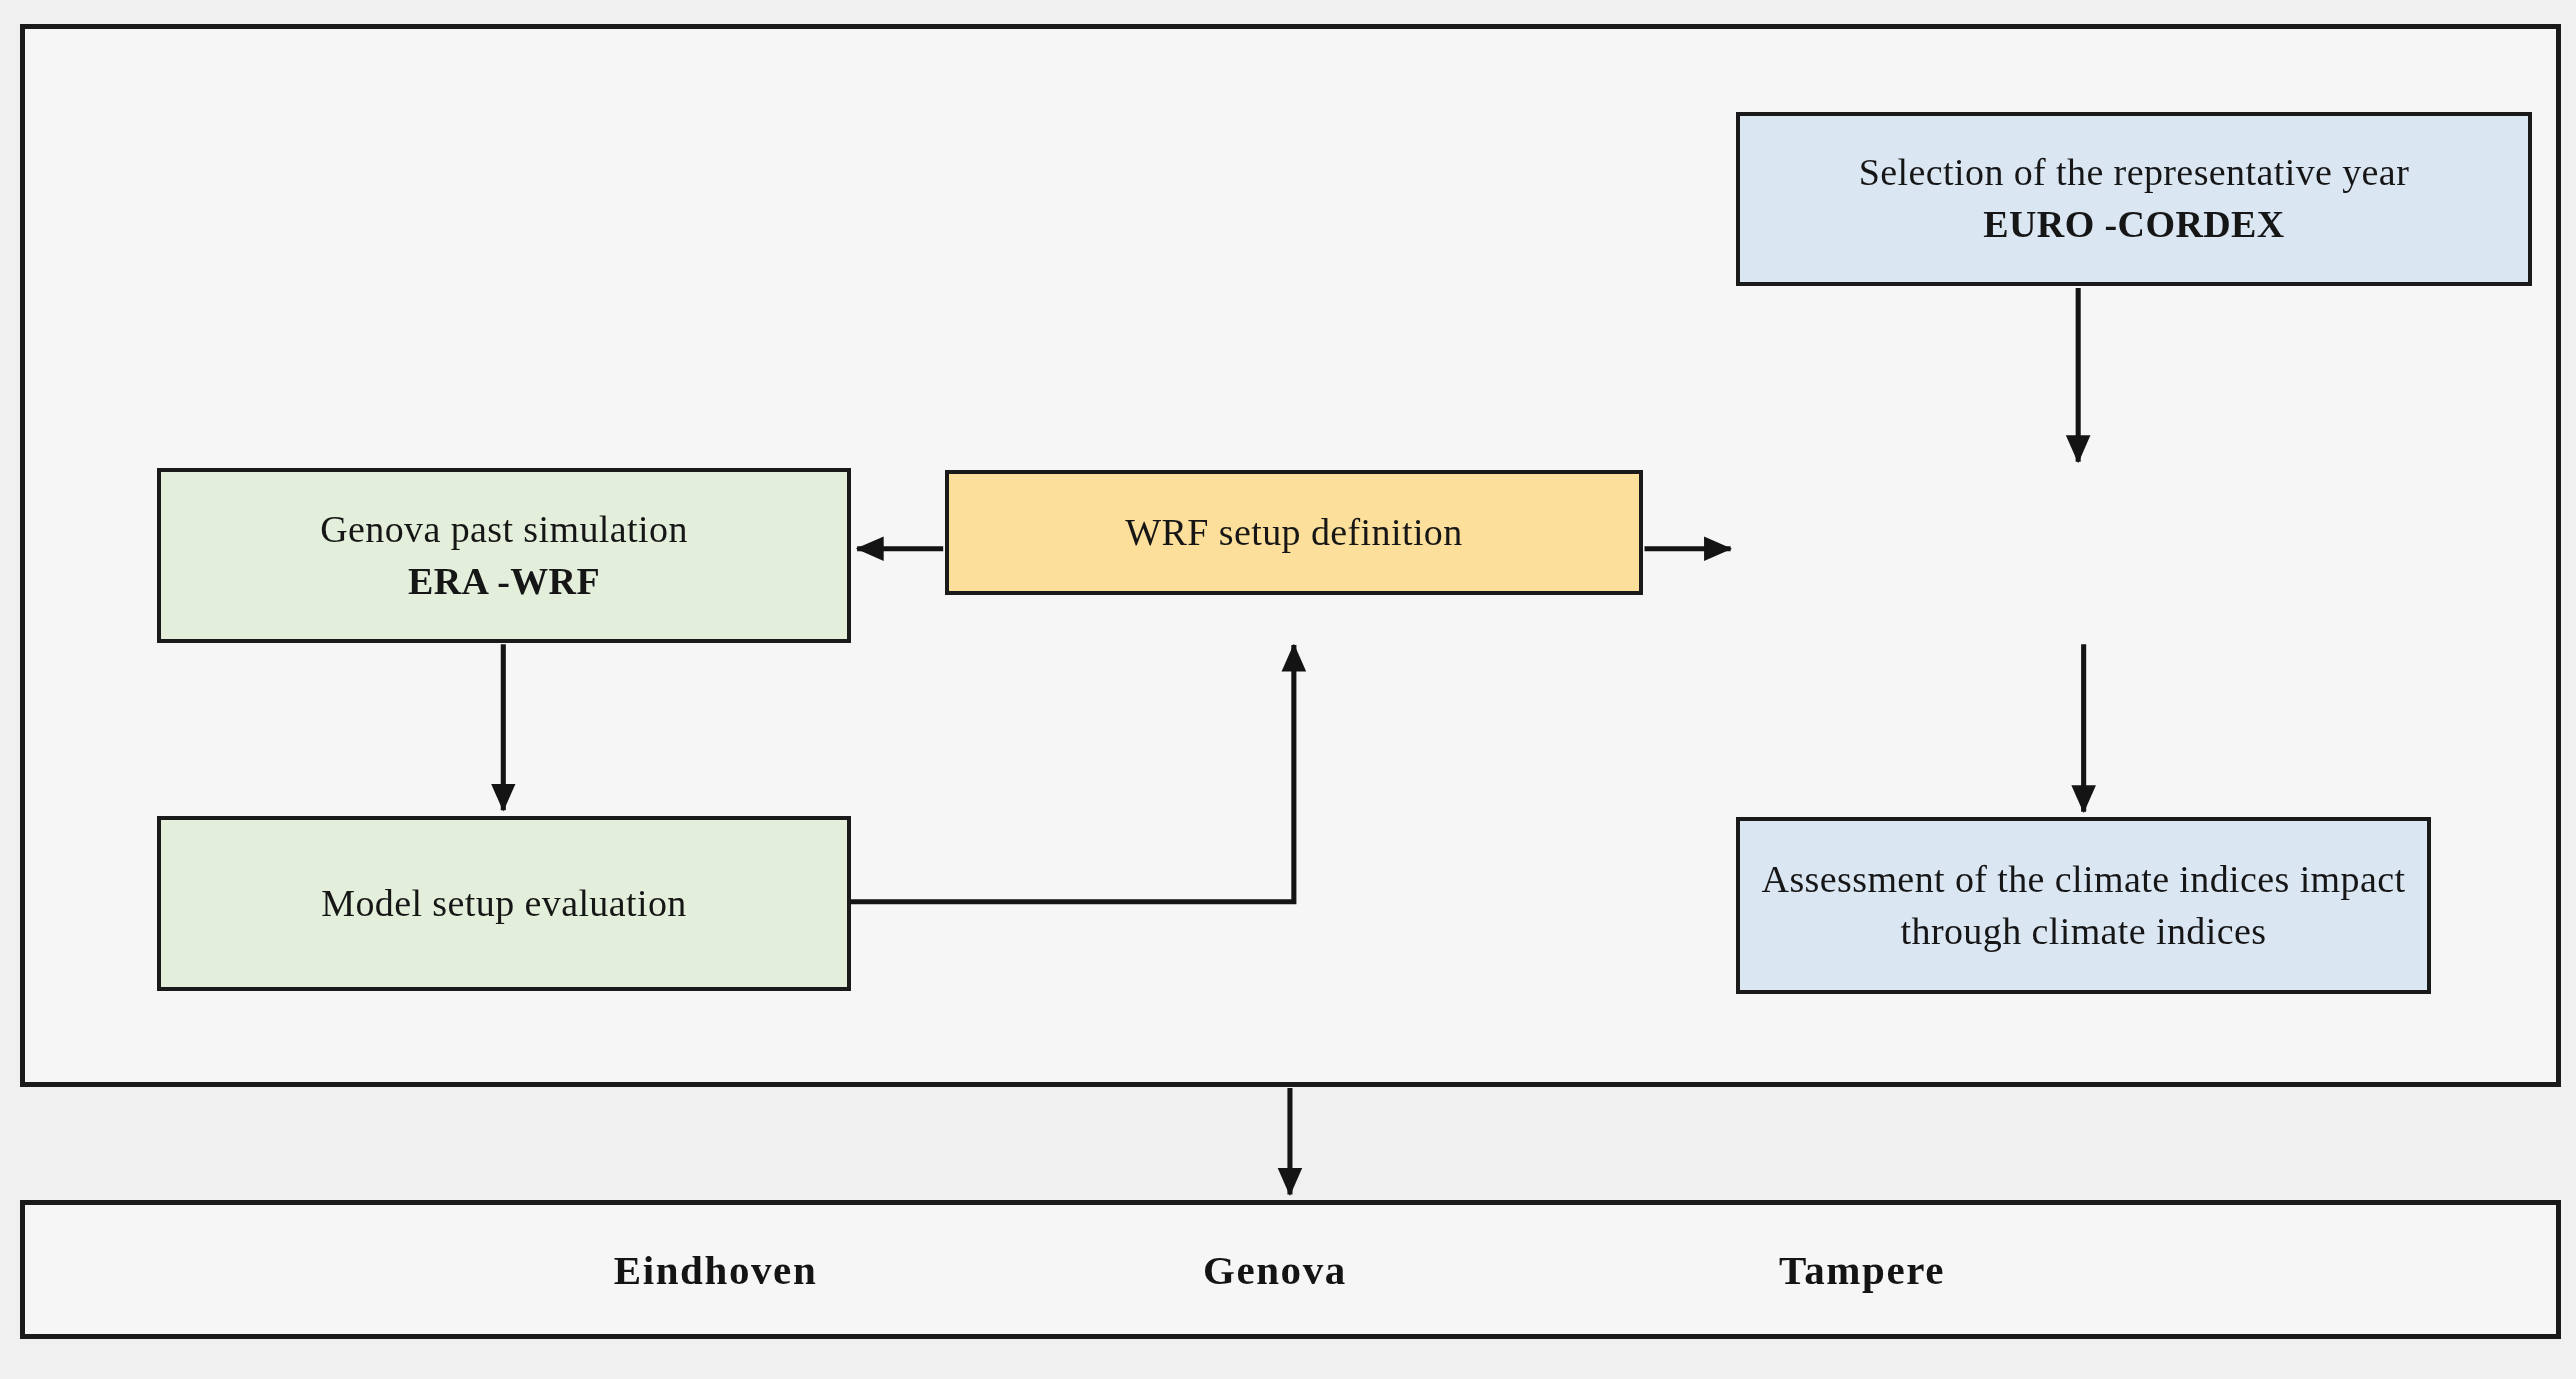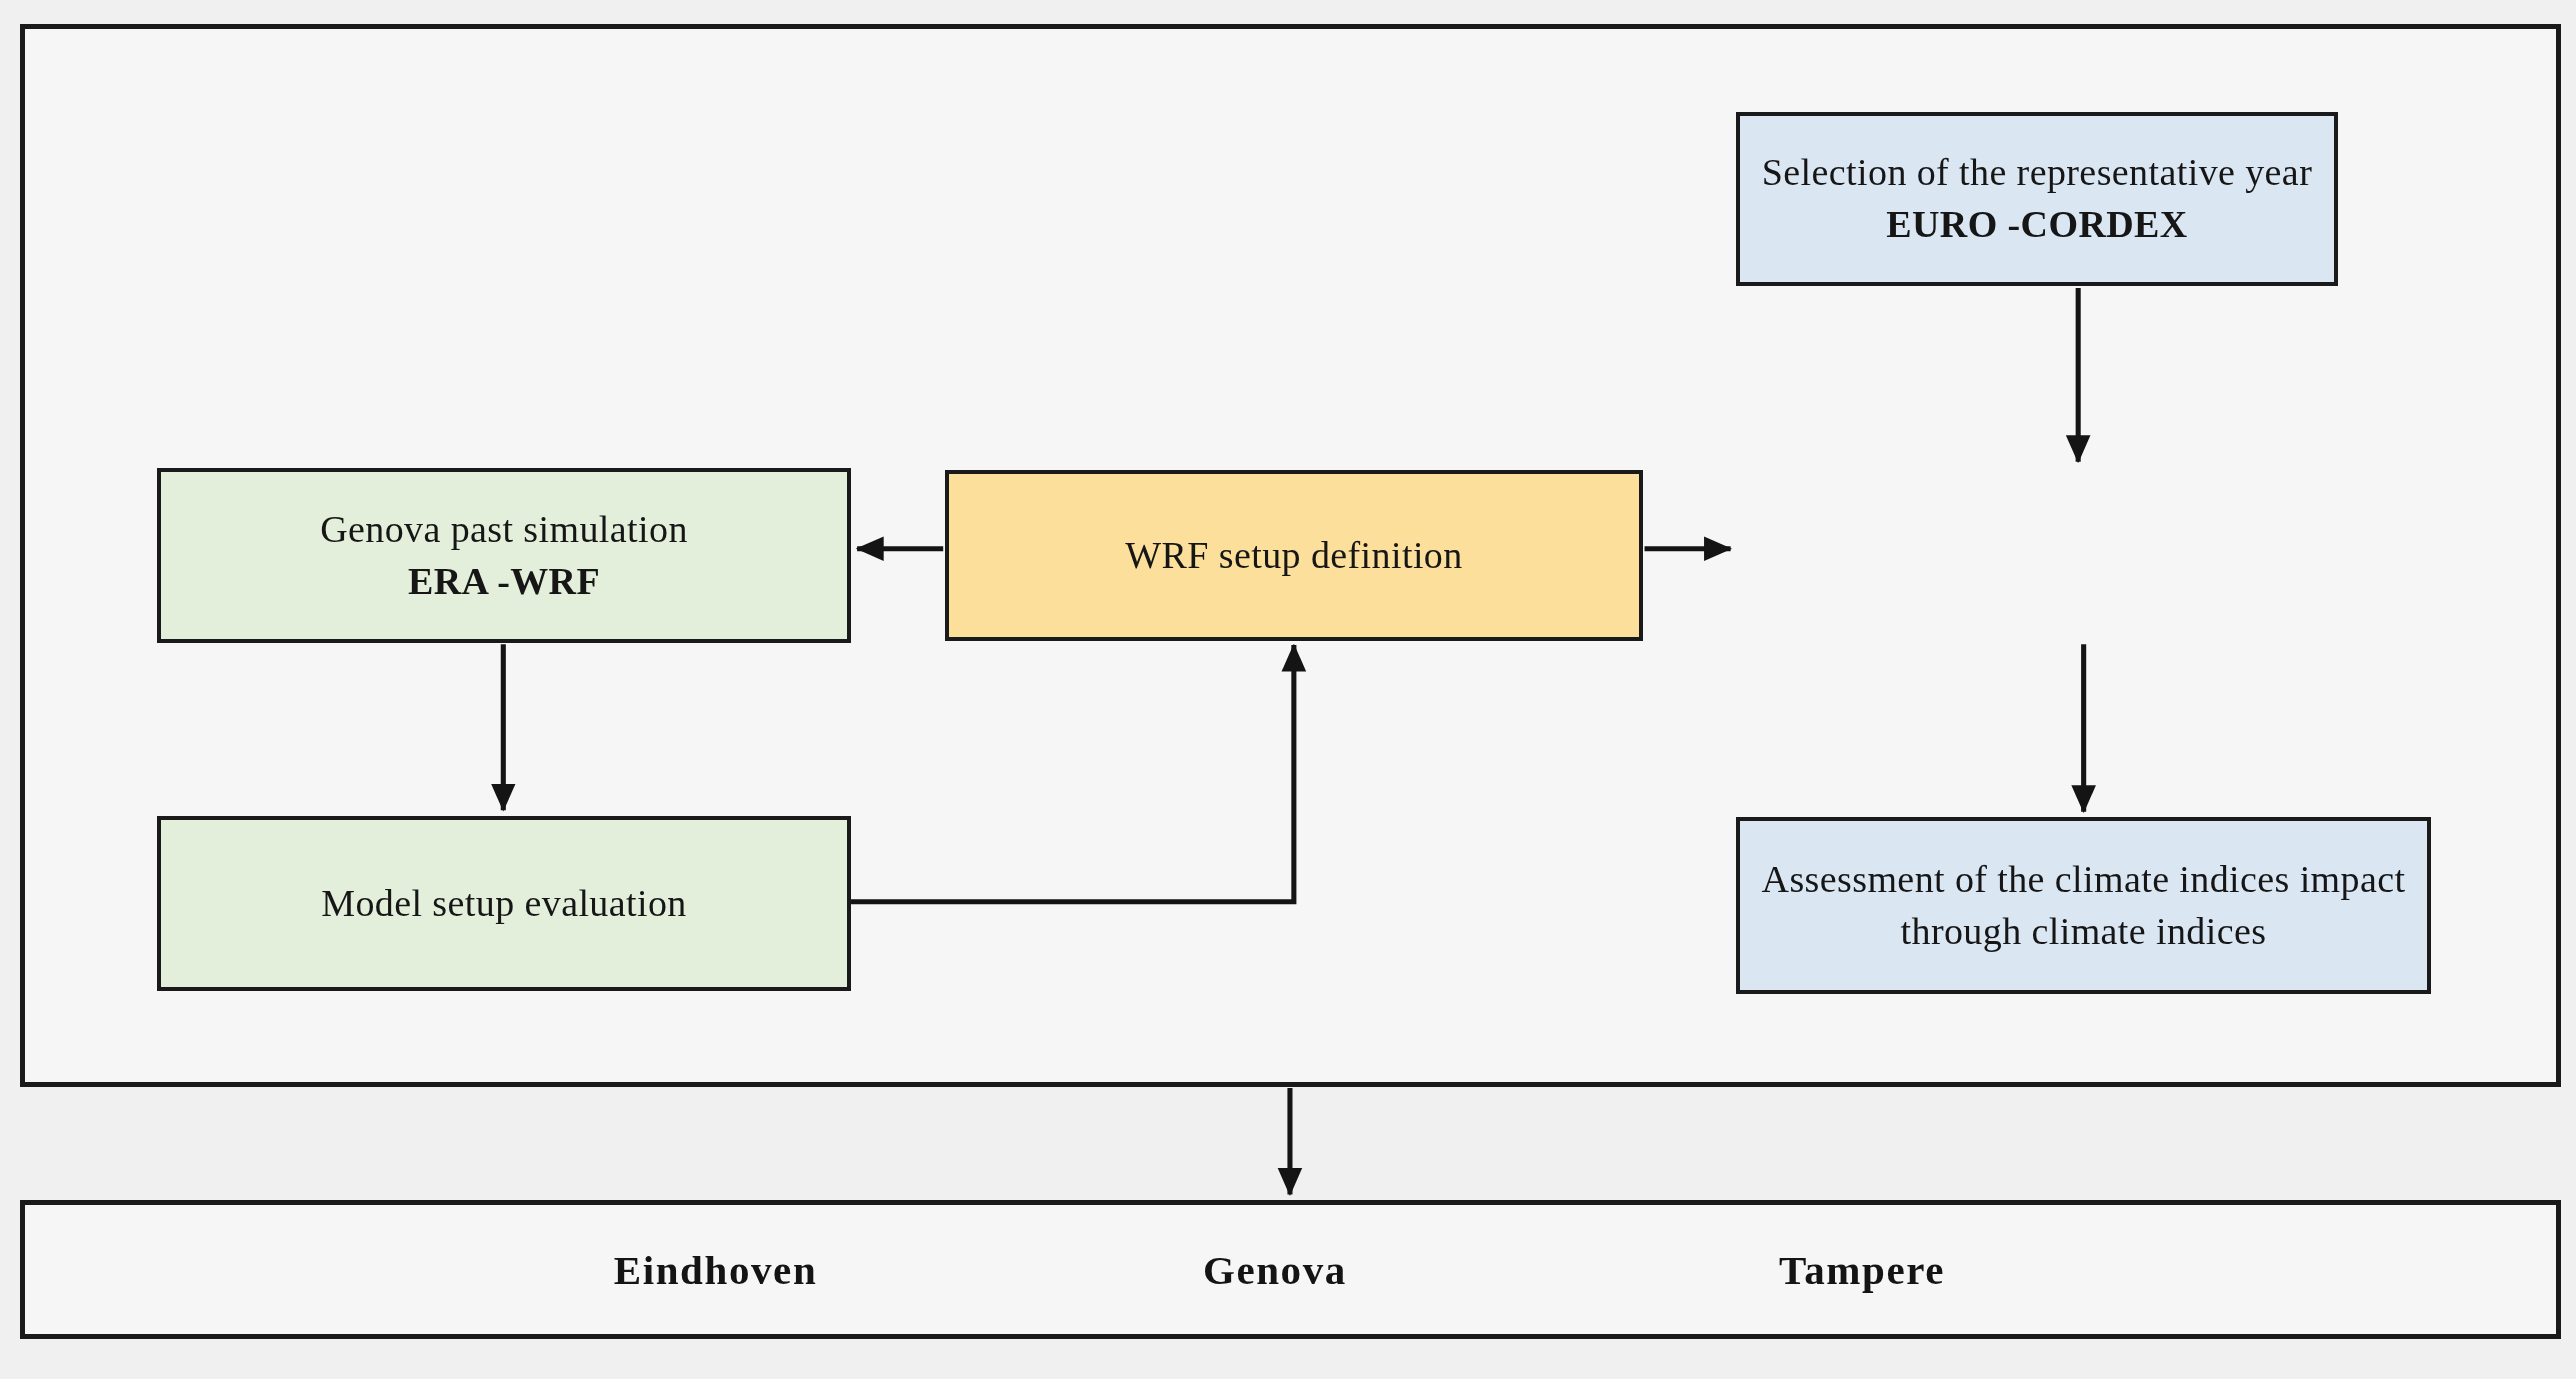--- a/index.html
+++ b/index.html
@@ -42,23 +42,23 @@
     justify-content: center;
     align-items: center;
     text-align: center;
     padding: 0 19px;
     color: #161616;
     font-size: 38px;
     line-height: 1.36;
     letter-spacing: 0.4px;
   }
   .box .bold { font-weight: bold; }
-  .box-selection   { left: 1736px; top: 112px;  width: 602px; height: 174px; }
+  .box-selection   { left: 1736px; top: 112px;  width: 796px; height: 174px; }
   .box-recent-past { left: 157px;  top: 468px;  width: 694px; height: 175px; }
-  .box-wrf-setup   { left: 945px; top: 470px;  width: 698px; height: 171px; }
+  .box-wrf-setup   { left: 945px; top: 470px;  width: 698px; height: 125px; }
   .box-future-sim  { left: 1736px; top: 467px;  width: 695px; height: 175px; }
   .box-model-eval  { left: 157px;  top: 816px; width: 694px; height: 175px; }
   .box-assessment  { left: 1736px; top: 817px; width: 695px; height: 177px; }
   .arrows {
     position: absolute;
     left: 0; top: 0;
     width: 2576px; height: 1380px;
     pointer-events: none;
   }
   .conn { stroke-width: 6.5px; fill: none; }

